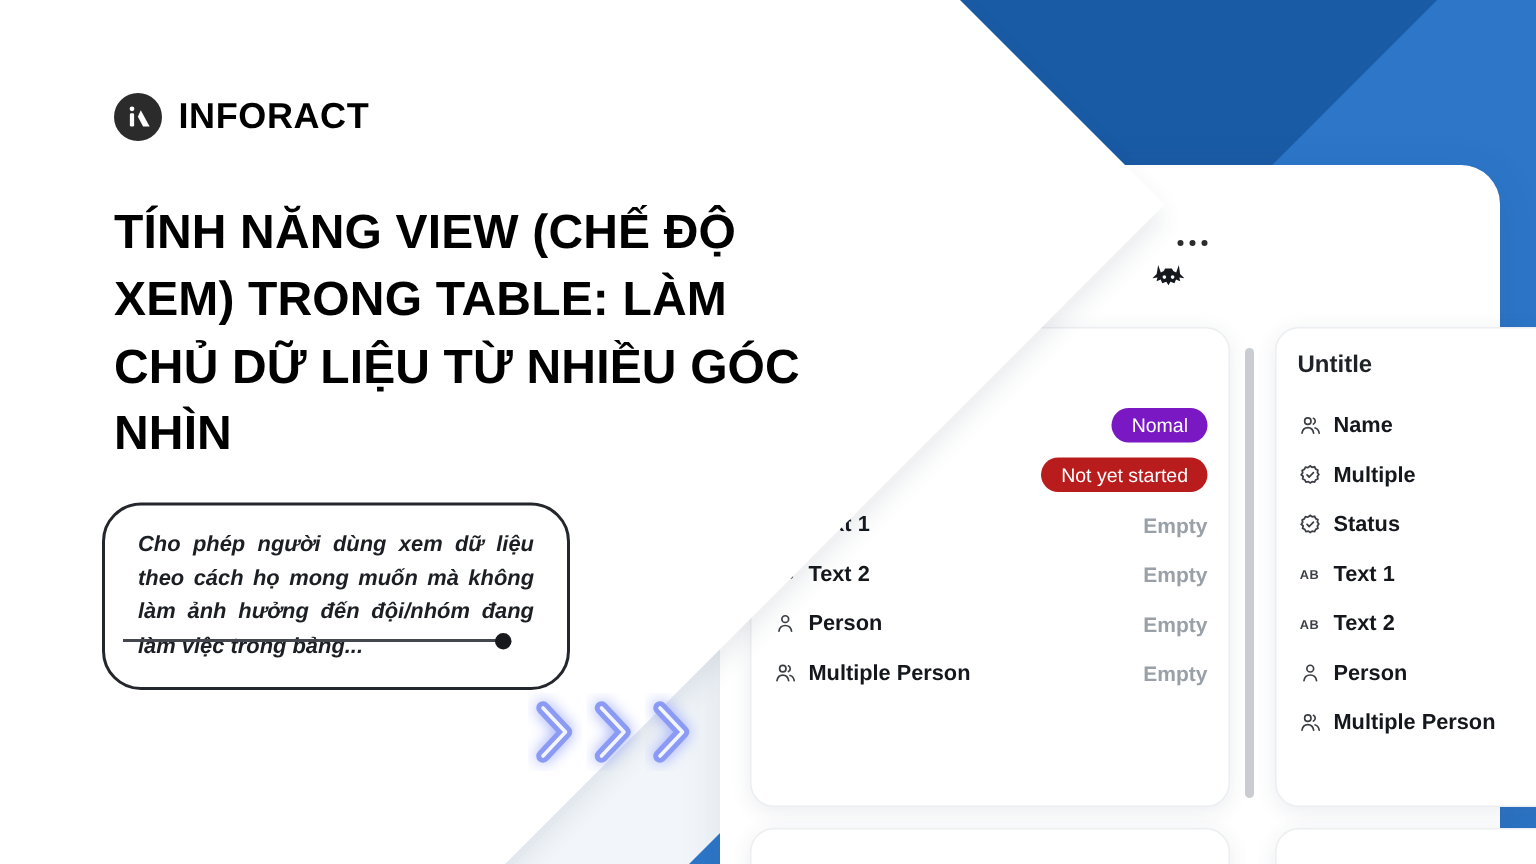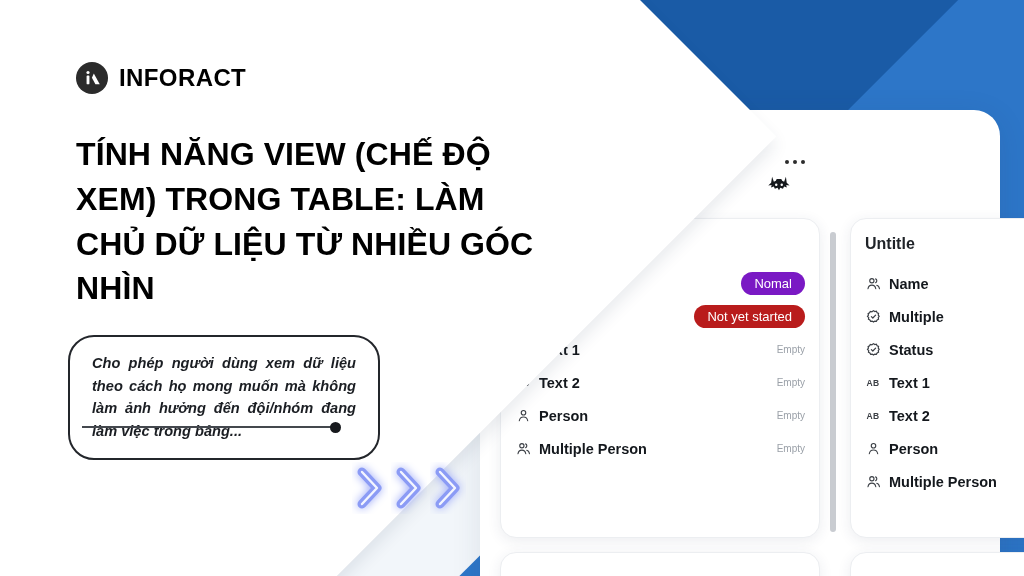--- a/index.html
+++ b/index.html
@@ -131,21 +131,21 @@
   .ico-ab {
     font-size: 8.5px; font-weight: 700; letter-spacing: .3px;
     color: #3b3f45; font-family: "Liberation Sans", sans-serif;
   }
   .row .lbl {
     font-size: 14.5px; font-weight: 600; color: #14181d;
     white-space: nowrap;
   }
   .row .val {
     margin-left: auto;
-    font-size: 10px; color: #9aa0a8; font-weight: 400;
+    font-size: 14px; color: #9aa0a8; font-weight: 700;
   }
   .badge {
     margin-left: auto;
     border-radius: 14px;
     color: #ffffff; font-size: 13px; font-weight: 500;
     padding: 4px 13px; white-space: nowrap;
   }
   .badge-priority { background: #7a19c4; }
   .badge-status   { background: #b91c1c; }
 

